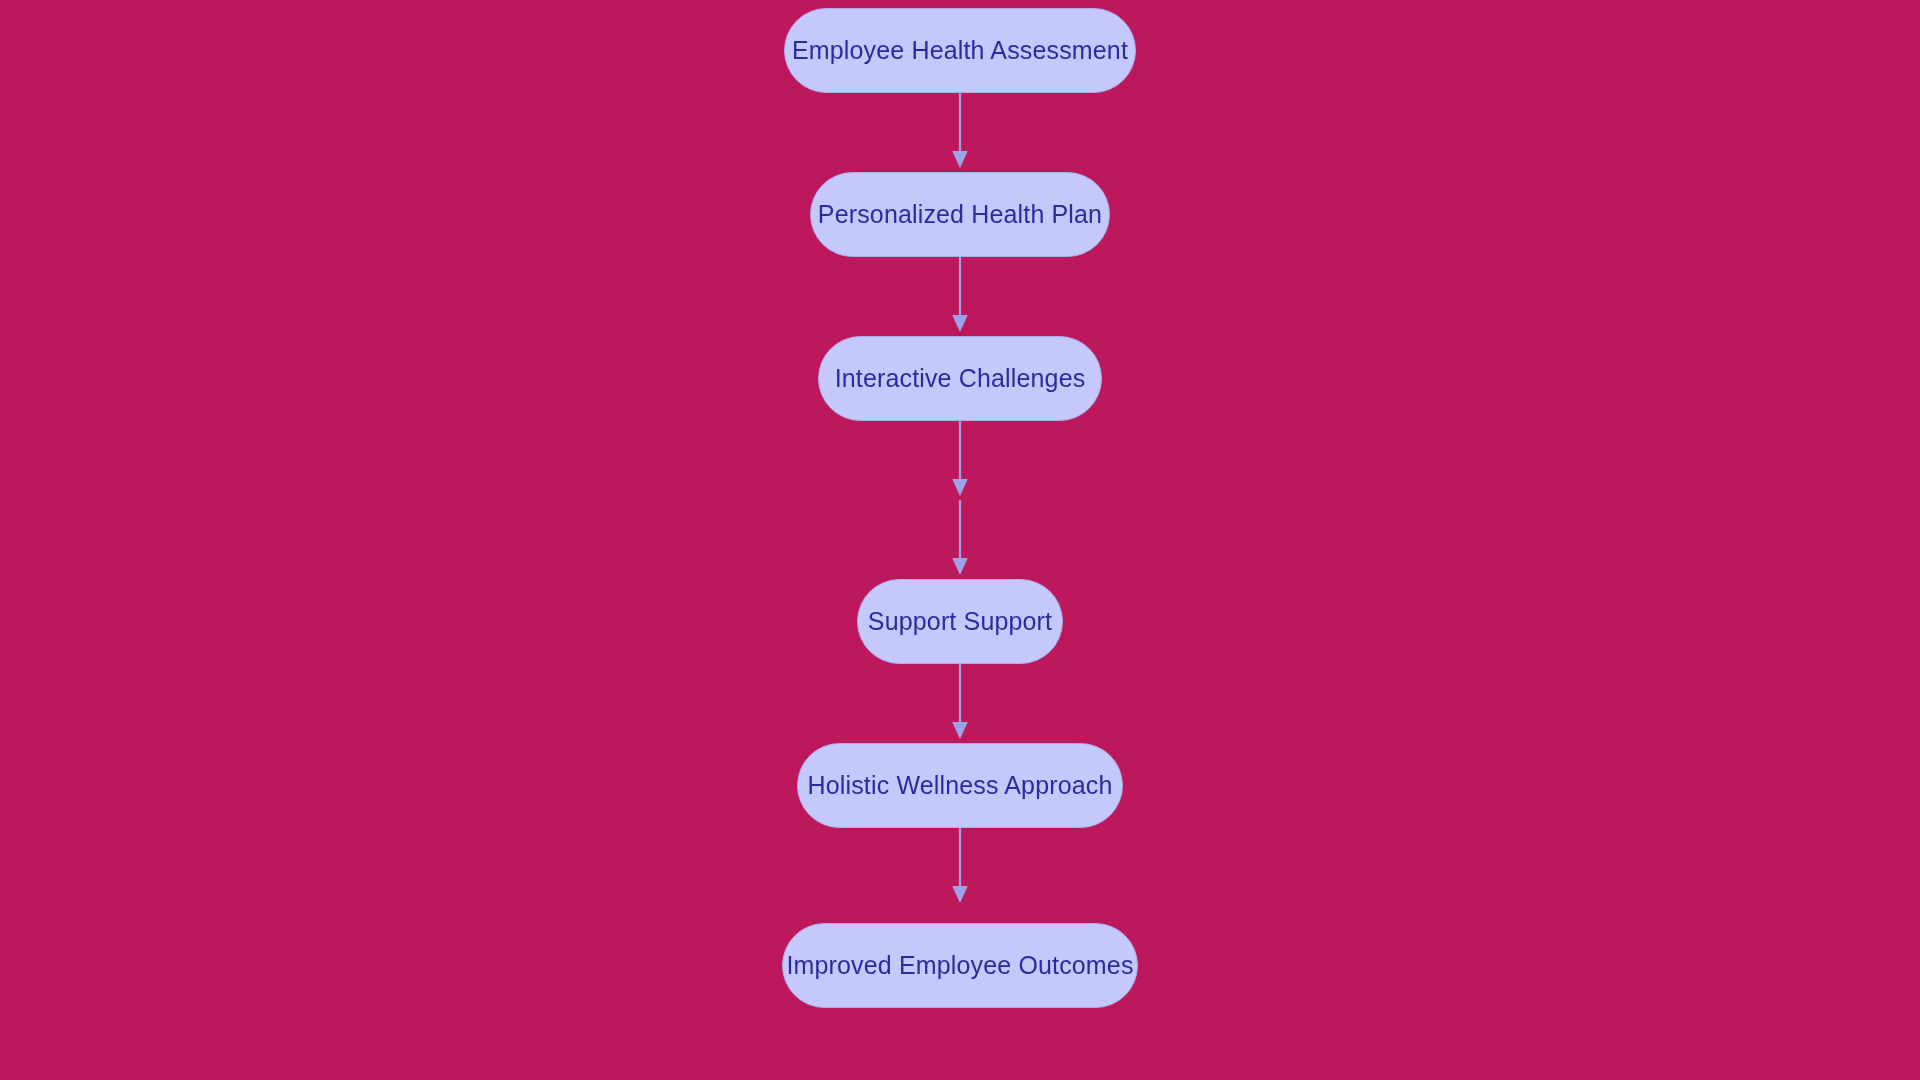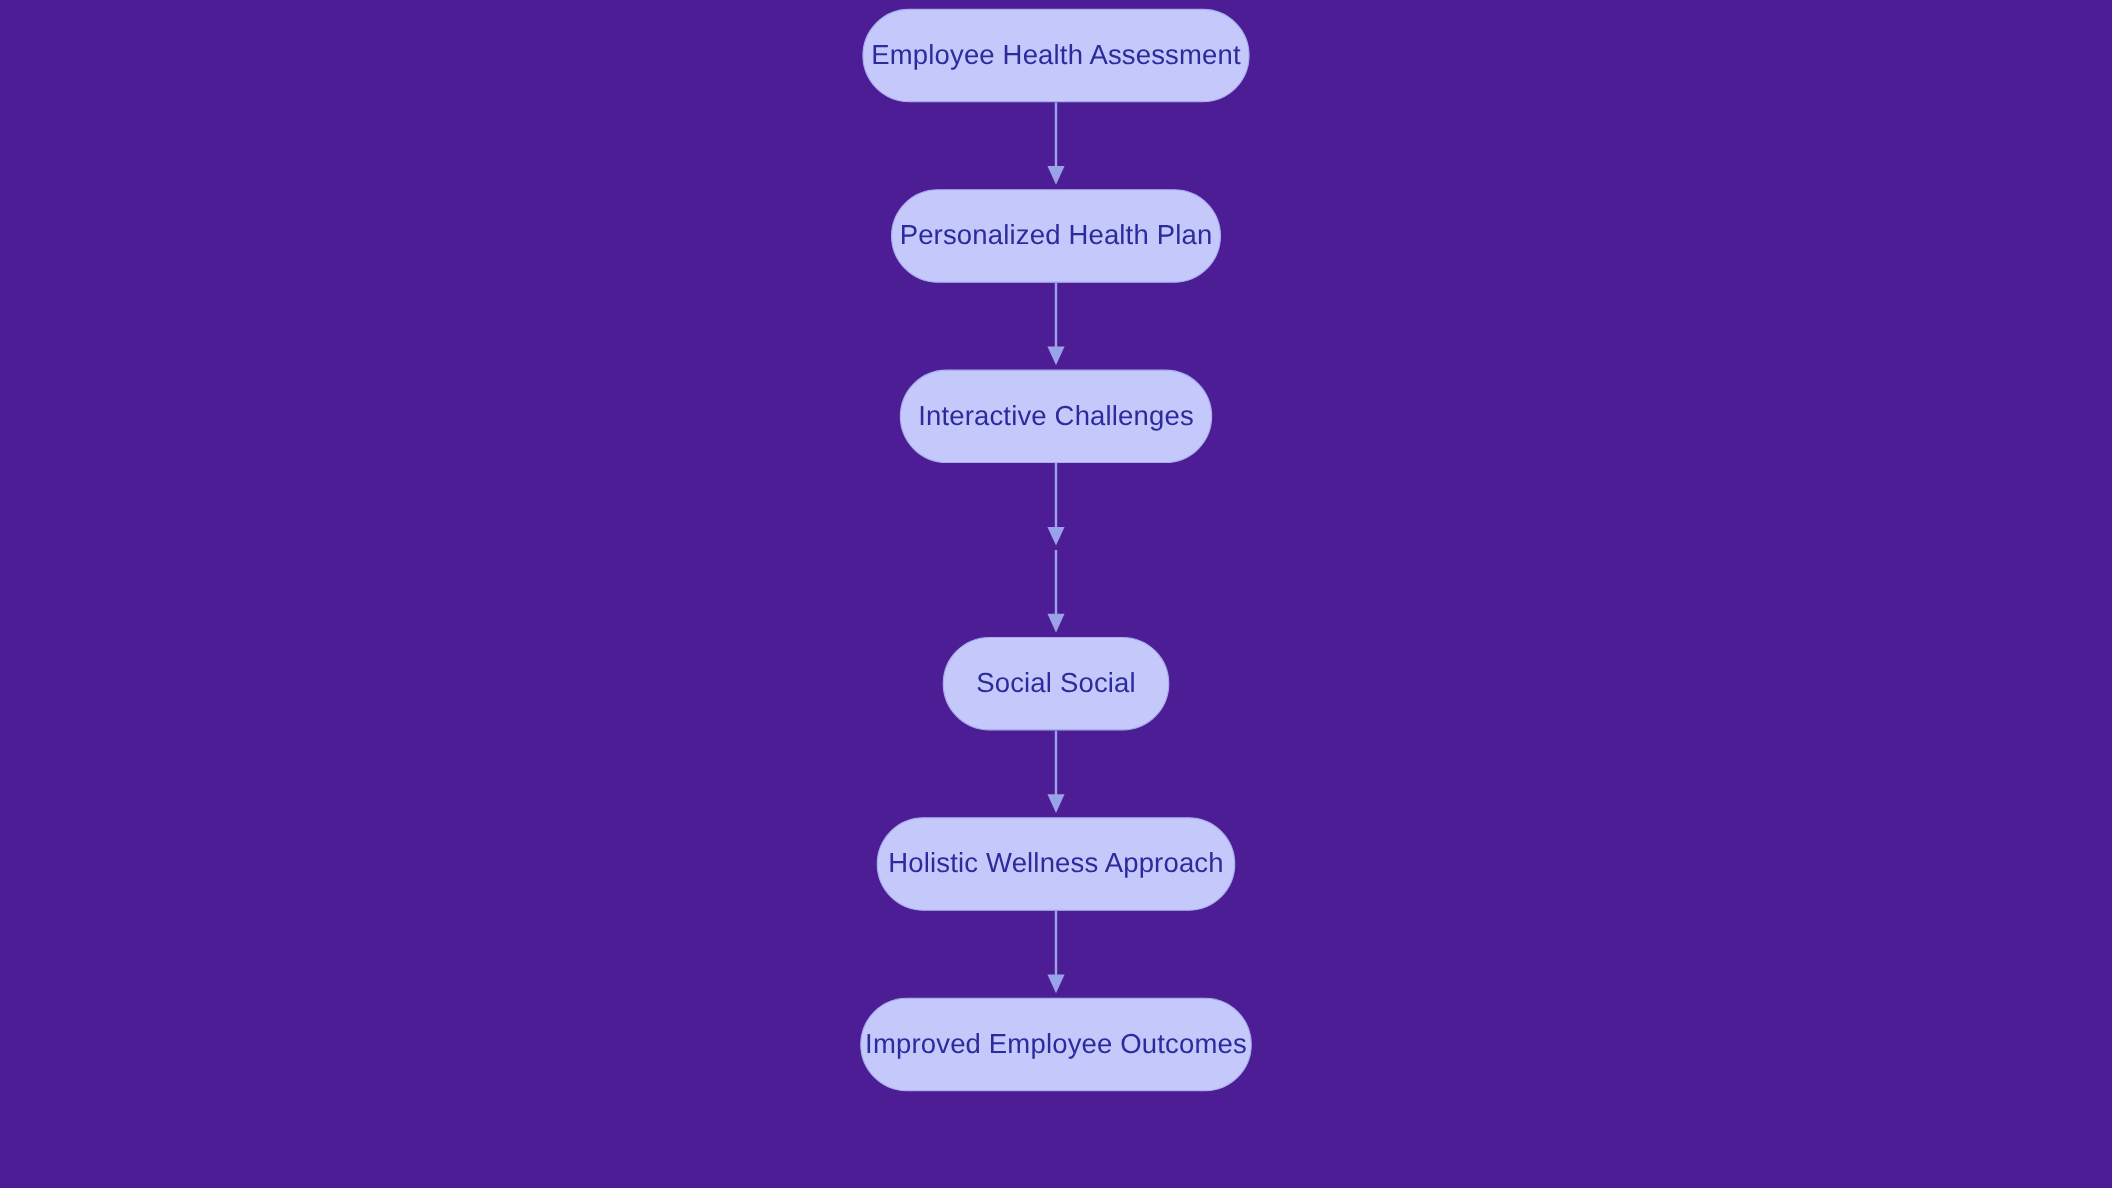--- a/index.html
+++ b/index.html
@@ -12,21 +12,21 @@
     width: 1920px;
     height: 1080px;
     overflow: hidden;
     font-family: "Liberation Sans", "DejaVu Sans", sans-serif;
   }
 
   #flowchart-canvas {
     position: relative;
     width: 1920px;
     height: 1080px;
-    background: #4c1d95;
+    background: #be185d;
   }
 
   
   .flow-column {
     position: absolute;
     left: 0;
     top: 0;
     width: 1920px;
     height: 1080px;
     display: flex;
@@ -60,21 +60,21 @@
     font-family: "Liberation Sans", "DejaVu Sans", sans-serif;
   }
 
   
   .w-n0 { width: 352px; }
   .w-n1 { width: 300px; text-align: right; }
   .w-n2 { width: 284px; align-items: center; }
   .w-n3 { width: 286px; }
   .w-n4 { width: 206px; }
   .w-n5 { width: 326px; }
-  .w-n6 { width: 356px; }
+  .w-n6 { width: 356px; margin-top: 16px; }
 
   
   .flow-connector {
     width: 26px;
     height: 79px;
     flex: 0 0 auto;
     display: block;
   }
 </style>
 </head>
@@ -110,21 +110,21 @@
       <polygon points="13,75 5.2,58 20.8,58" fill="#9ba3e8"></polygon>
     </svg>
 
 
     <svg class="flow-connector" viewBox="0 0 26 79">
       <line x1="13" y1="0" x2="13" y2="62" stroke="#9ba3e8" stroke-width="2.2"></line>
       <polygon points="13,75 5.2,58 20.8,58" fill="#9ba3e8"></polygon>
     </svg>
 
     <div class="flow-node w-n4">
-      <span class="node-label">Social Social</span>
+      <span class="node-label">Support Support</span>
     </div>
 
     <svg class="flow-connector" viewBox="0 0 26 79">
       <line x1="13" y1="0" x2="13" y2="62" stroke="#9ba3e8" stroke-width="2.2"></line>
       <polygon points="13,75 5.2,58 20.8,58" fill="#9ba3e8"></polygon>
     </svg>
 
     <div class="flow-node w-n5">
       <span class="node-label">Holistic Wellness Approach</span>
     </div>

